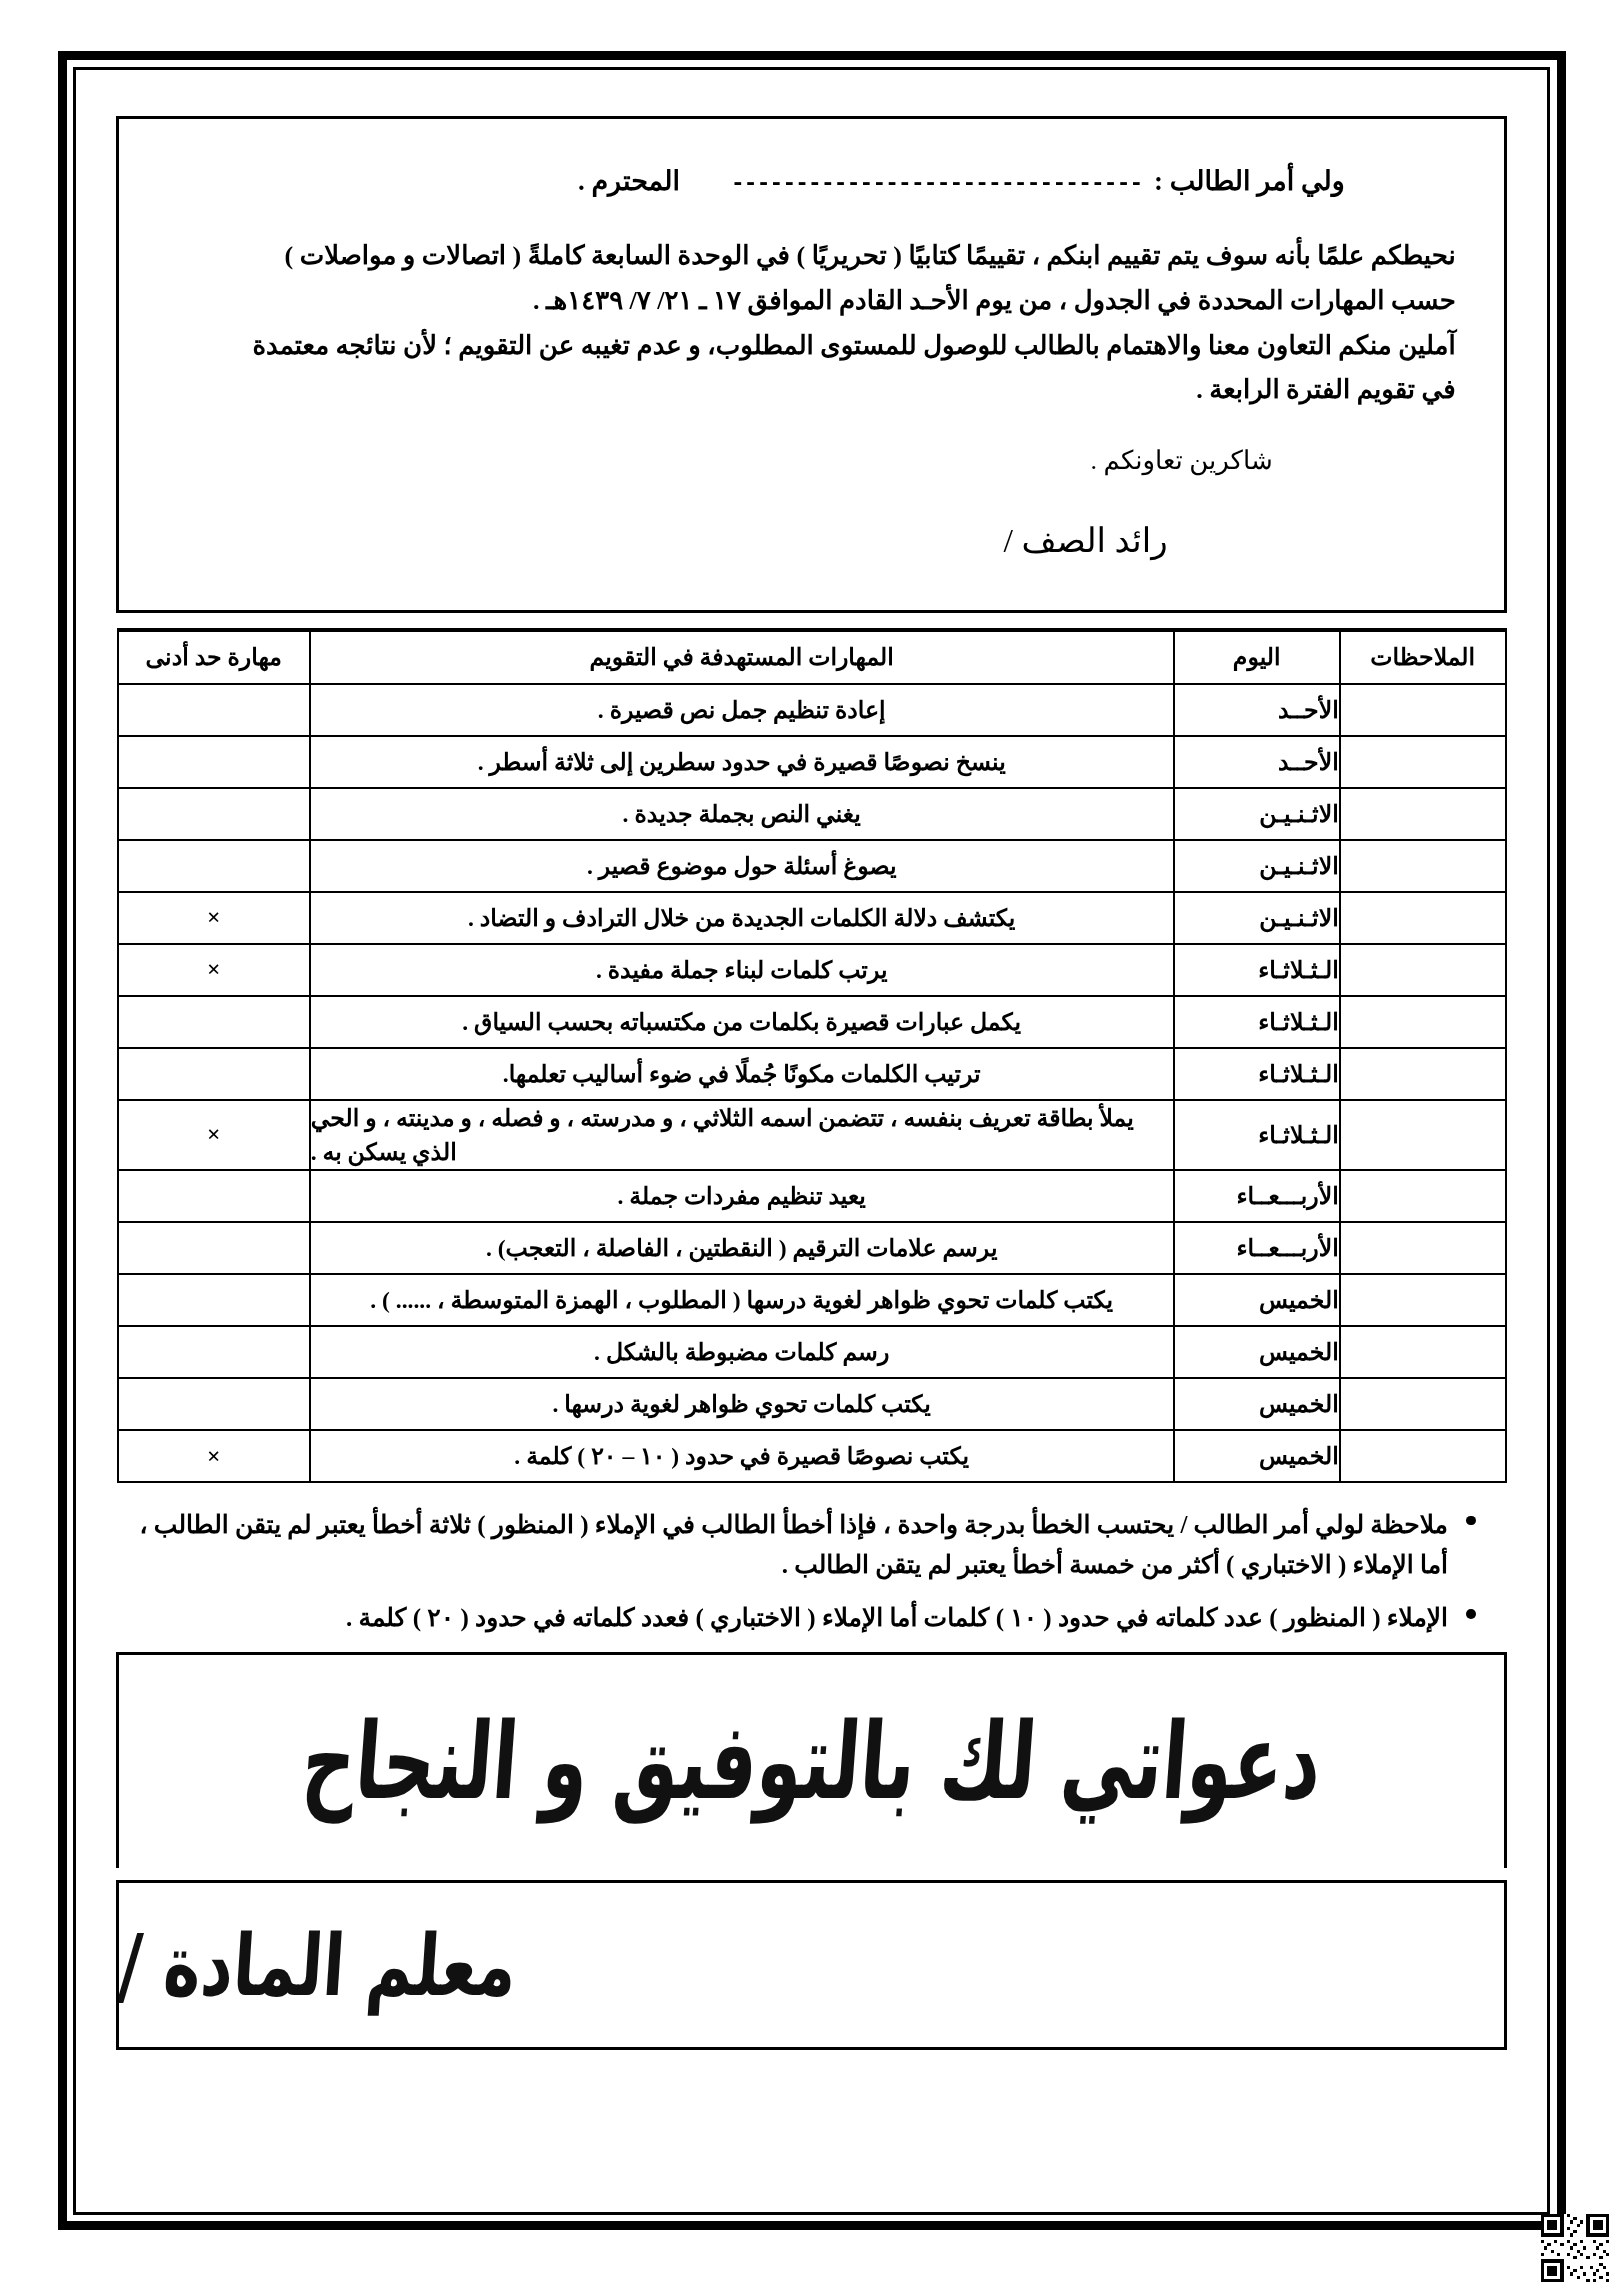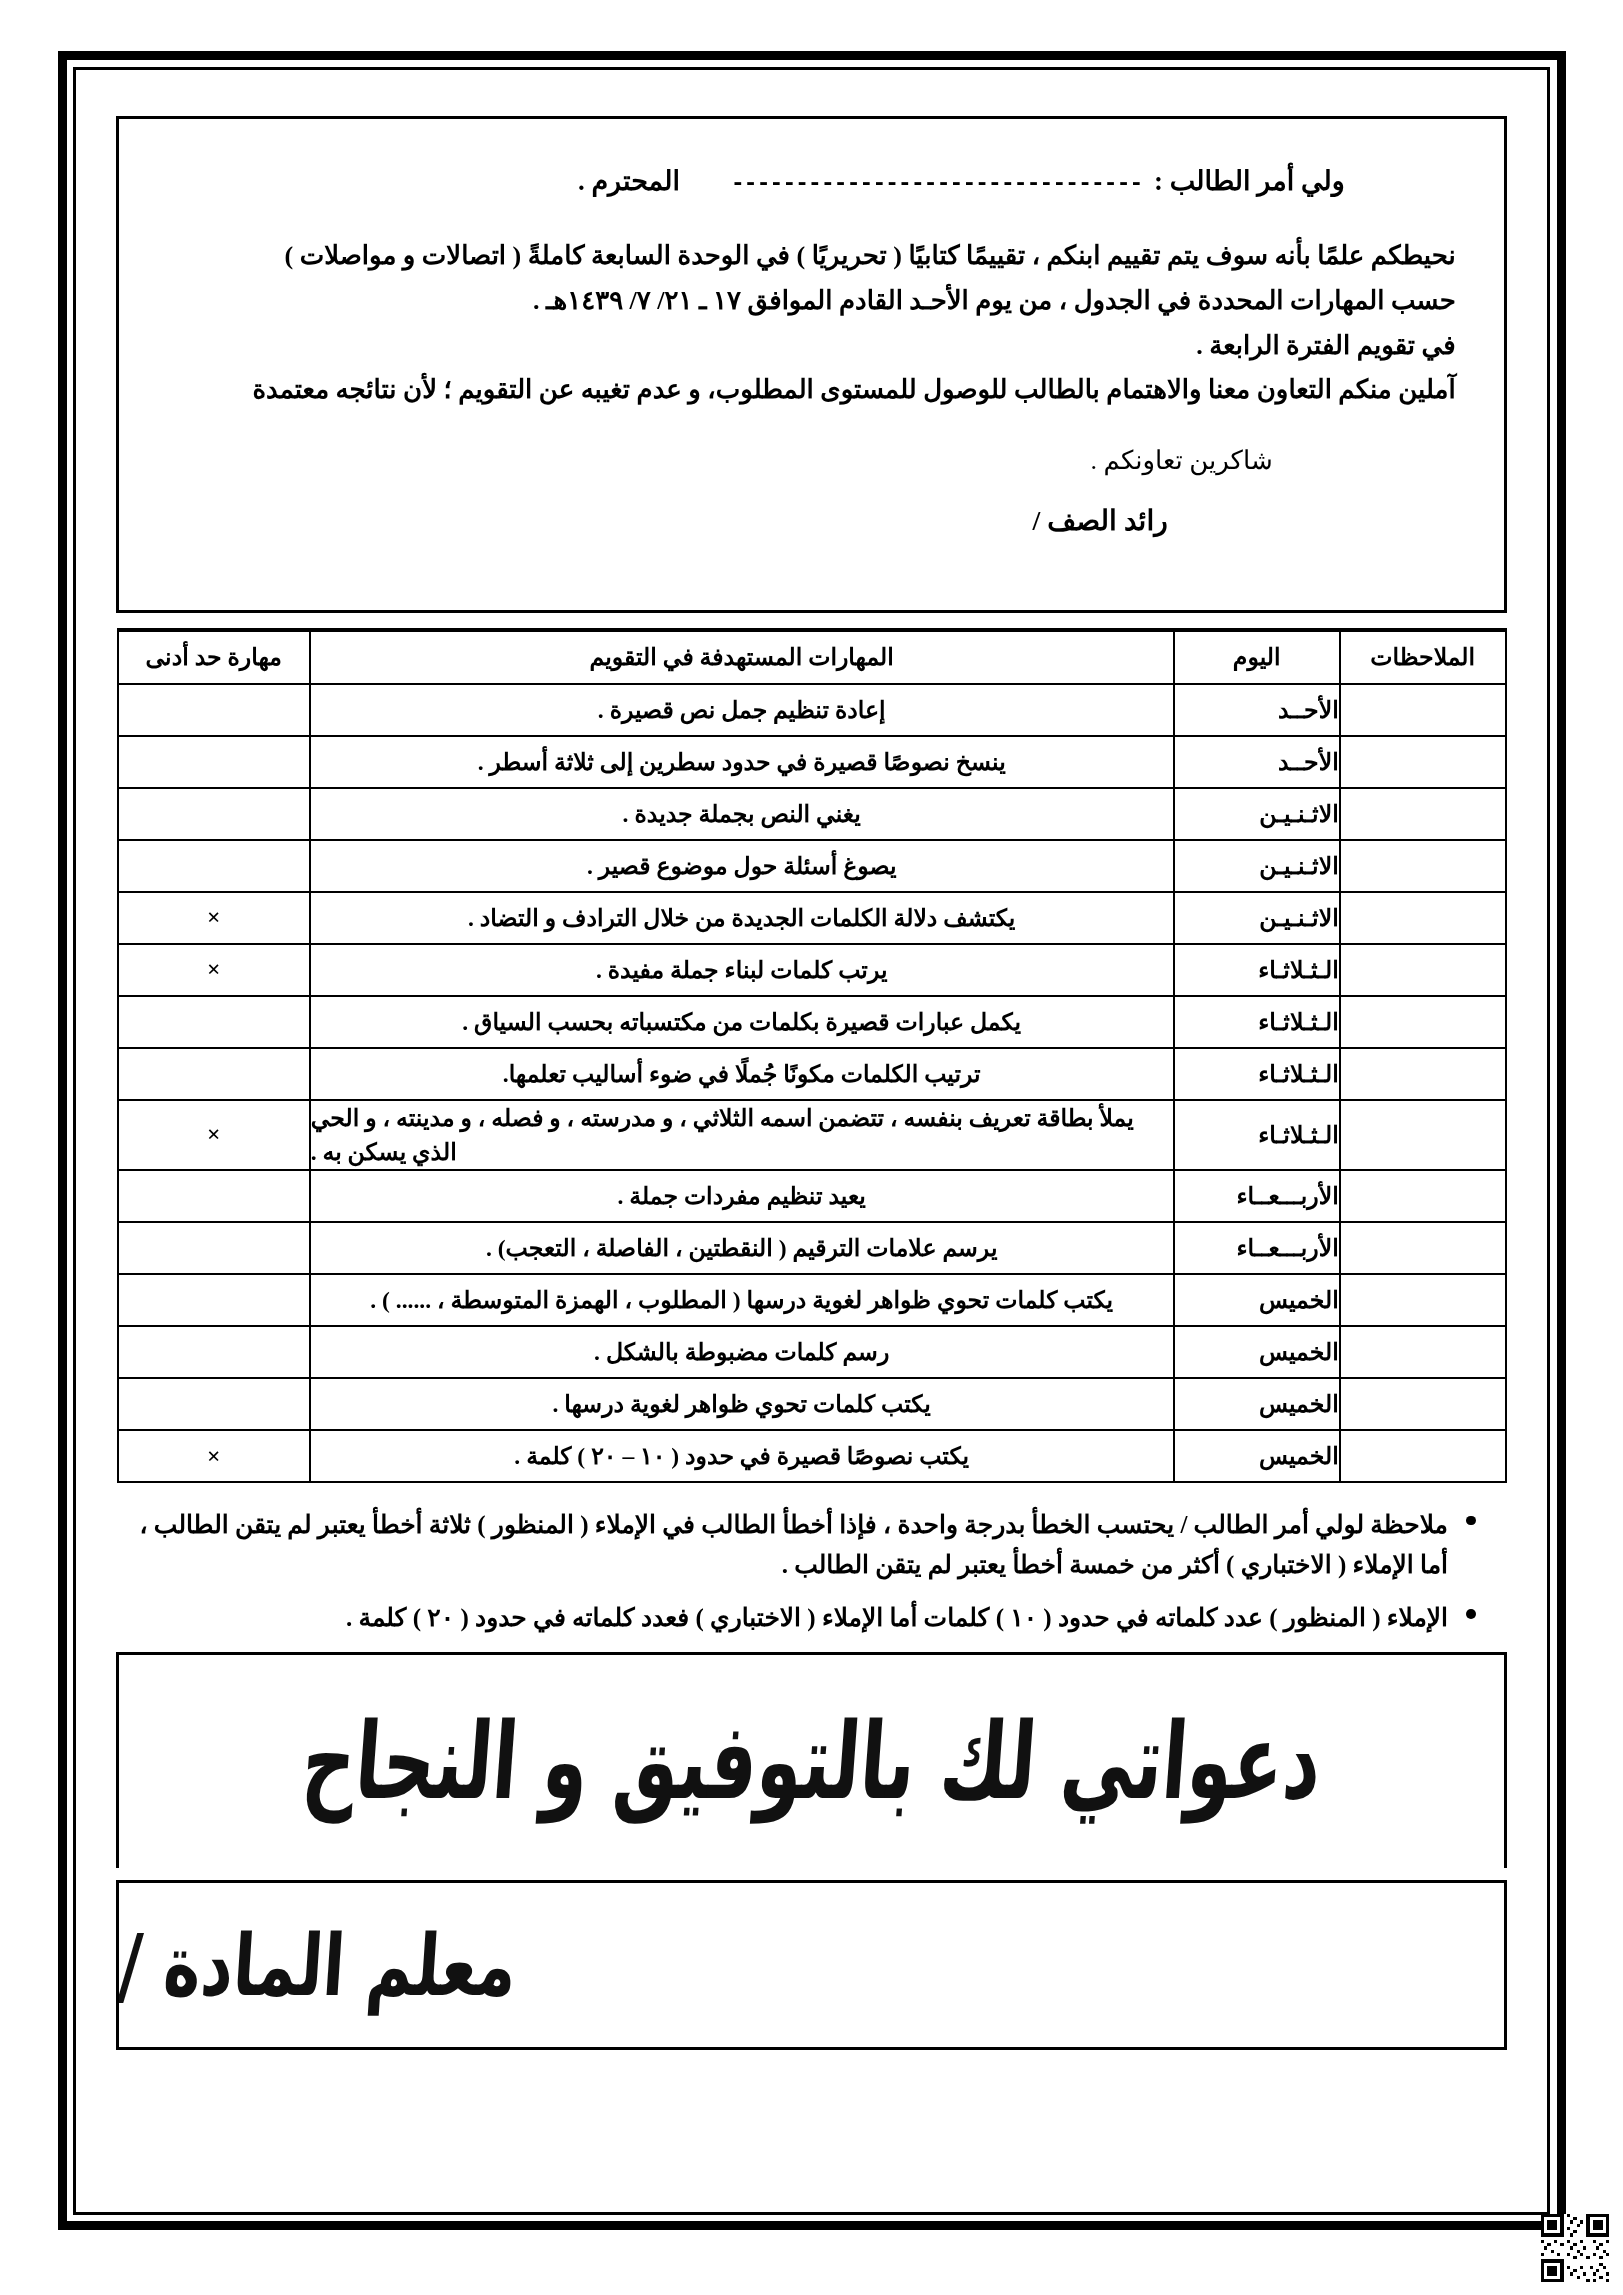--- a/index.html
+++ b/index.html
@@ -89,23 +89,23 @@
   }
   .letter-body p { margin: 0 0 2.6px 0; }
 
   .letter-thanks {
     margin-top: 34px;
     font-size: 26px;
     font-weight: normal;
     padding-right: 196px;
   }
   .letter-signer {
-    margin-top: 28px;
-    font-size: 28px;
-    font-weight: bold;
+    margin-top: 44px;
+    font-size: 34px;
+    font-weight: normal;
     padding-right: 301px;
   }
 
   
   table.skills {
     margin: 14.4px 18.3px 0 18.3px;
     width: calc(100% - 37px);
     border-collapse: collapse;
     table-layout: fixed;
   }
@@ -221,22 +221,22 @@
 
       <div class="salutation">
         <span class="s-label">ولي أمر الطالب :</span>
         <span class="s-dashes">--------------------------------</span>
         <span class="s-honor">المحترم .</span>
       </div>
 
       <div class="letter-body">
         <p>نحيطكم علمًا بأنه سوف يتم تقييم ابنكم ، تقييمًا كتابيًا ( تحريريًا ) في الوحدة السابعة كاملةً ( اتصالات و مواصلات )</p>
         <p>حسب المهارات المحددة في الجدول ، من يوم الأحـد القادم الموافق ١٧ ـ ٢١/ ٧/ ١٤٣٩هـ .</p>
+        <p>آملين منكم التعاون معنا والاهتمام بالطالب للوصول للمستوى المطلوب، و عدم تغيبه عن التقويم ؛ لأن نتائجه معتمدة</p>
         <p>في تقويم الفترة الرابعة .</p>
-        <p>آملين منكم التعاون معنا والاهتمام بالطالب للوصول للمستوى المطلوب، و عدم تغيبه عن التقويم ؛ لأن نتائجه معتمدة</p>
       </div>
 
       <div class="letter-thanks">شاكرين تعاونكم .</div>
 
       <div class="letter-signer">رائد الصف /</div>
     </div>
 
     <table class="skills">
       <thead>
         <tr>

